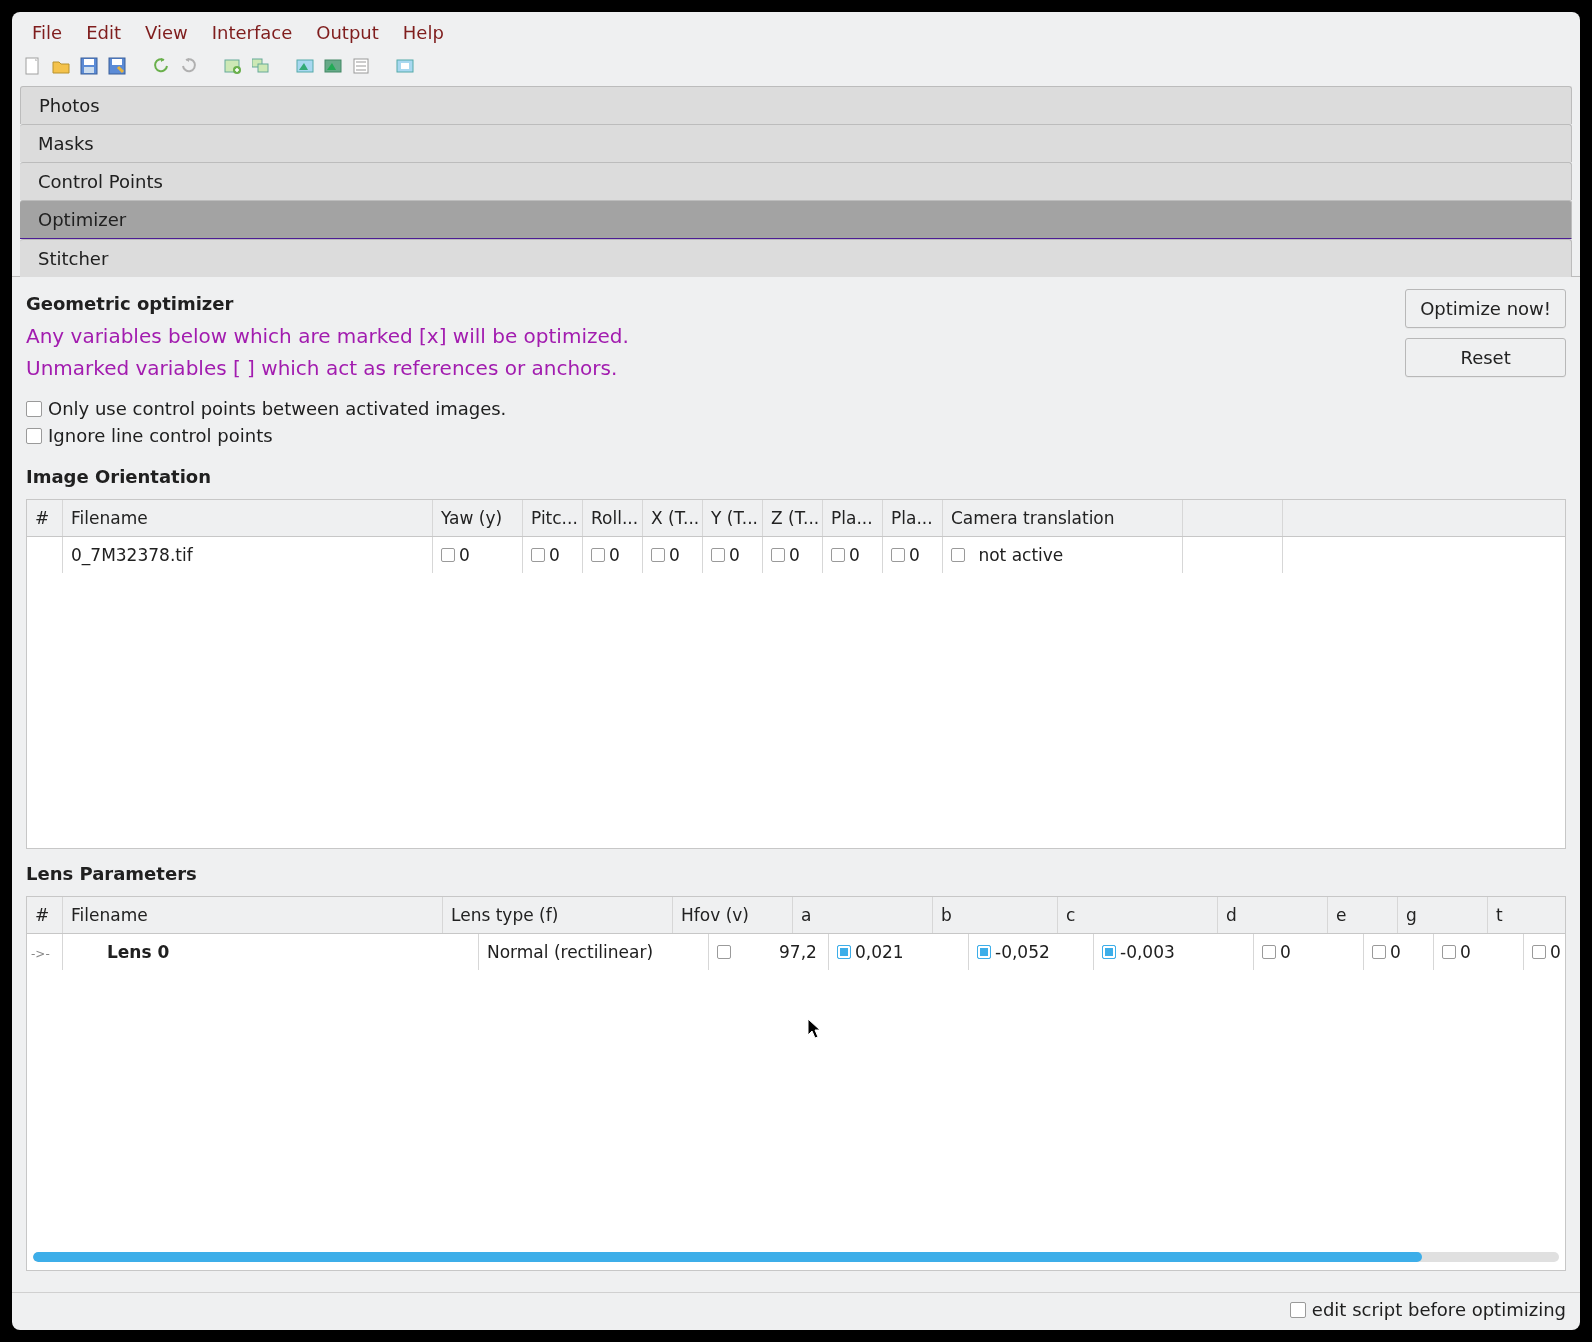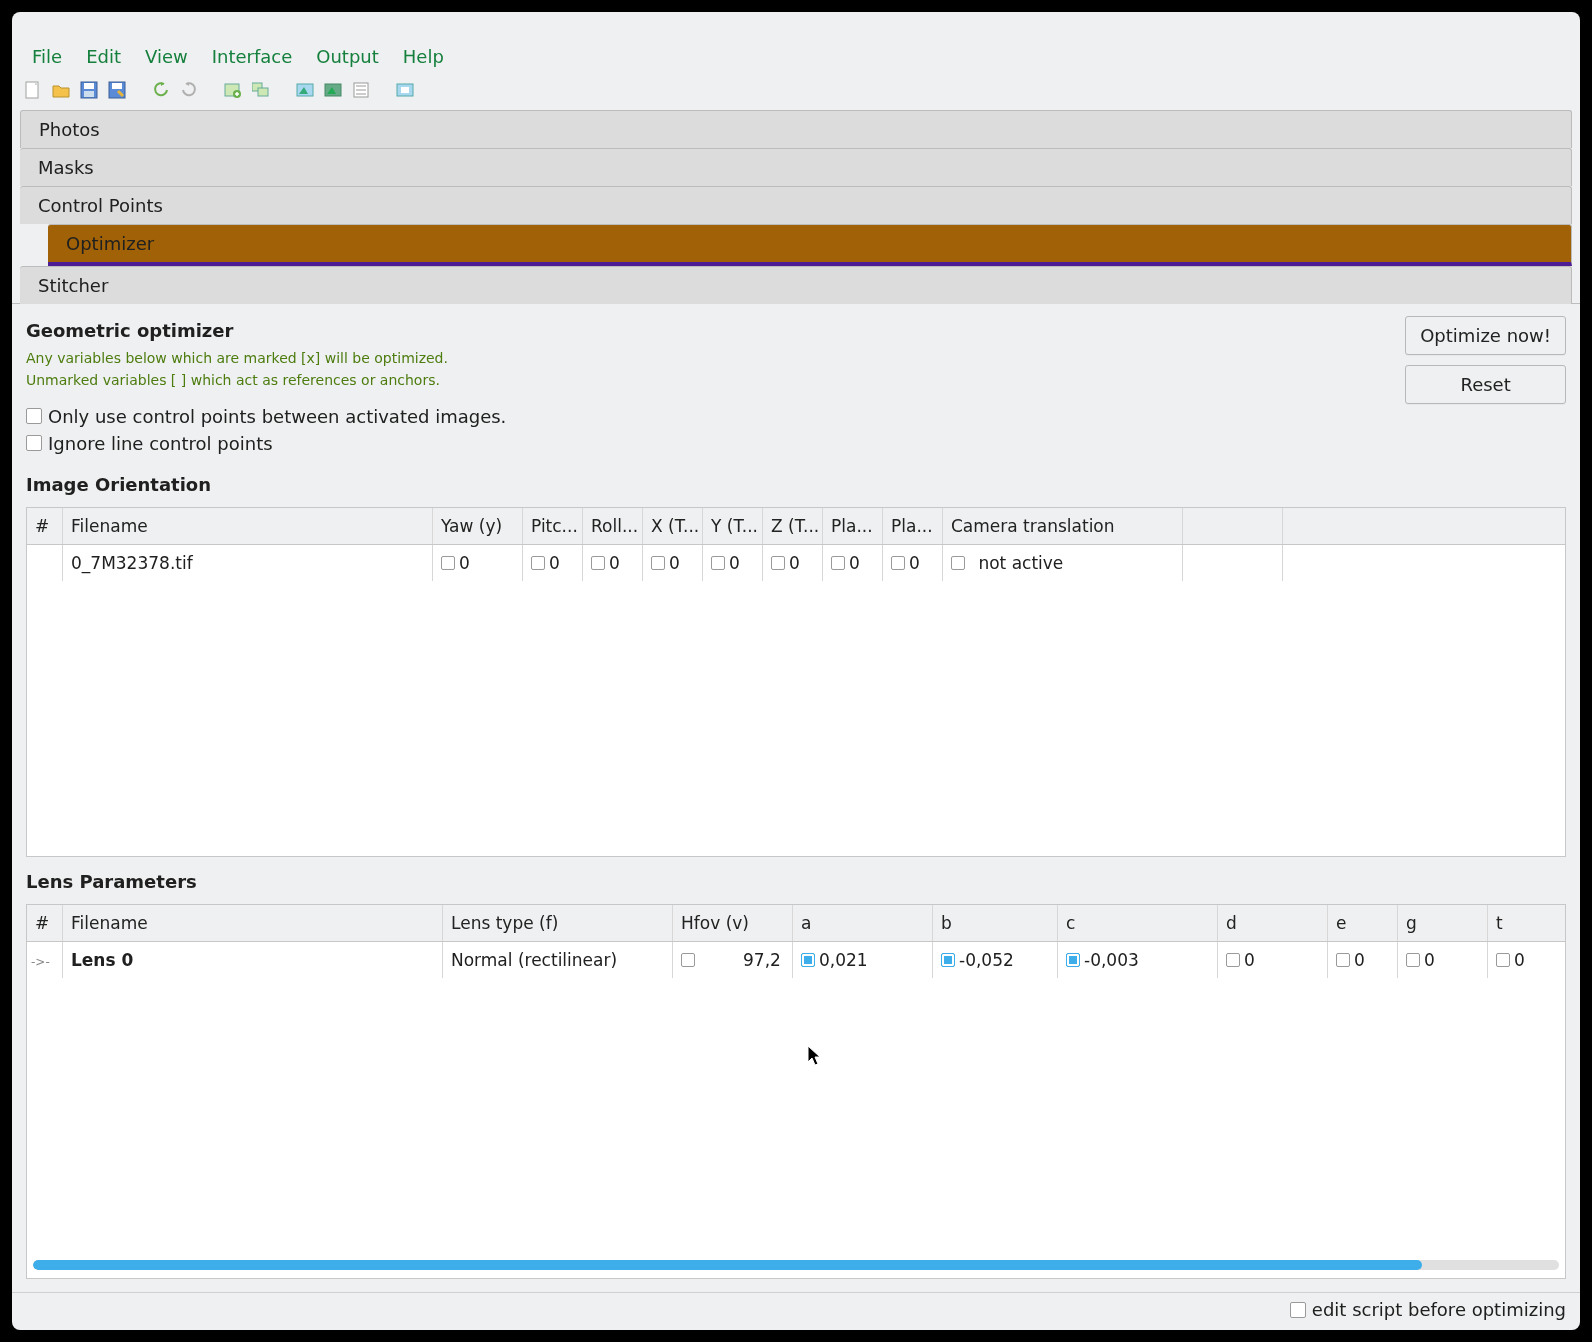--- a/index.html
+++ b/index.html
@@ -16,47 +16,46 @@
   }
   .inner {
     width:1568px; height:1318px; background:#eff0f1;
     border-radius:8px; position:relative; overflow:hidden;
     display:flex; flex-direction:column;
     box-shadow:0 0 0 1px #000;
   }
   
   .menubar {
     display:flex; gap:0; padding:4px 18px 2px 8px; font-size:18px;
-    color:#15803d;
-    margin-top:24px;
+    color:#7f1d1d;
   }
   .menubar span { padding:6px 12px; cursor:default; }
   
   .toolbar {
     display:flex; gap:6px; padding:4px 10px 8px 10px; align-items:center;
   }
   .toolbar .tbtn { width:22px; height:22px; display:inline-flex; align-items:center; justify-content:center; }
   .tgap { width:10px; }
   
   .tabs {
     display:flex; border-bottom:1px solid #bcbcbc; padding:0 8px; gap:0;
     font-size:18px;
     flex-direction:column;
   }
   .tab {
     padding:8px 18px; background:#dcdcdc; border:1px solid #bcbcbc;
     border-bottom:none; border-radius:3px 3px 0 0; margin-right:0;
     position:relative; top:1px; cursor:default;
   }
   .tab + .tab { border-left:none; }
-  .tab.active { background:#a16207; border-bottom:4px solid #4c1d95;margin-left:28px; }
+  .tab.active { background:#a3a3a3; border-bottom:1px solid #4c1d95; }
   
   .content { flex:1; display:flex; flex-direction:column; padding:12px 14px 0 14px; position:relative; }
   .section-title { font-weight:bold; font-size:18px; margin:4px 0 6px 0; }
-  .desc { font-size:14px; line-height:1.6; color:#4d7c0f; }
+  .desc { font-size:20px; line-height:1.6; color:#a21caf; }
   .topright {
     position:absolute; right:14px; top:12px; display:flex; flex-direction:column; gap:10px;
   }
   .btn {
     background:#eff0f1; border:1px solid #b8b8b8; border-radius:3px;
     padding:8px 14px; font-size:18px; color:#222; min-width:140px; text-align:center;
     box-shadow:0 1px 0 rgba(0,0,0,0.03);
   }
   .chkline { display:flex; align-items:center; gap:6px; font-size:18px; margin-top:6px; }
   .chk {
@@ -289,21 +288,21 @@
           <div class="cell" style="width:110px;">d</div>
           <div class="cell" style="width:70px;">e</div>
           <div class="cell" style="width:90px;">g</div>
           <div class="cell" style="flex:1;">t</div>
         </div>
         <div class="tbody" style="flex:1;">
           <div class="trow">
             <div class="cell" style="width:36px; padding:8px 4px;">
               <span style="color:#888; font-size:12px;">-&gt;-</span>
             </div>
-            <div class="cell" style="width:380px; font-weight:bold;">Lens 0</div>
+            <div class="cell" style="width:380px; font-weight:bold;margin-left:36px;">Lens 0</div>
             <div class="cell" style="width:230px;">Normal (rectilinear)</div>
             <div class="cell valcell" style="width:120px;gap:48px;">
                 <span class="chk small"></span>
                 <span>97,2</span>
               </div>
             <div class="cell valcell" style="width:140px;">
                 <span class="chk small checked"></span>
                 <span>0,021</span>
               </div>
             <div class="cell valcell" style="width:125px;">

